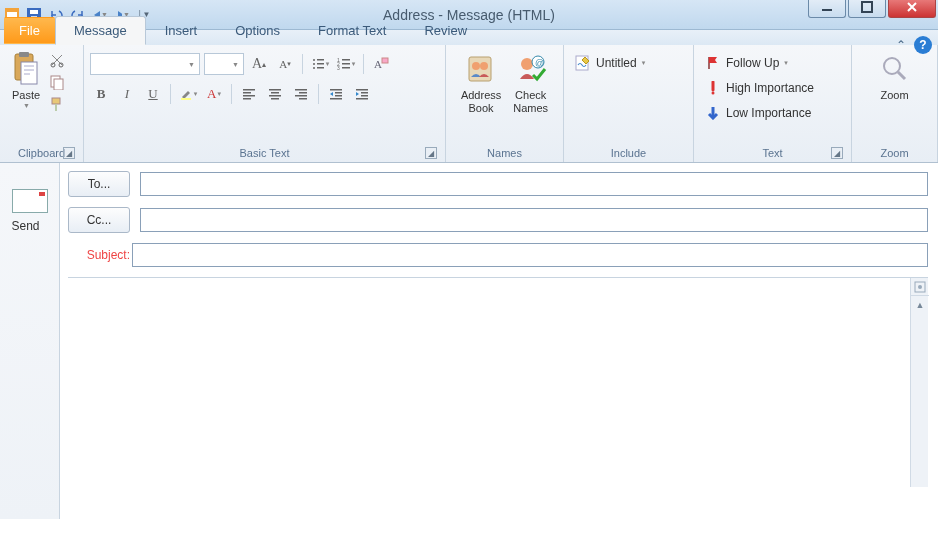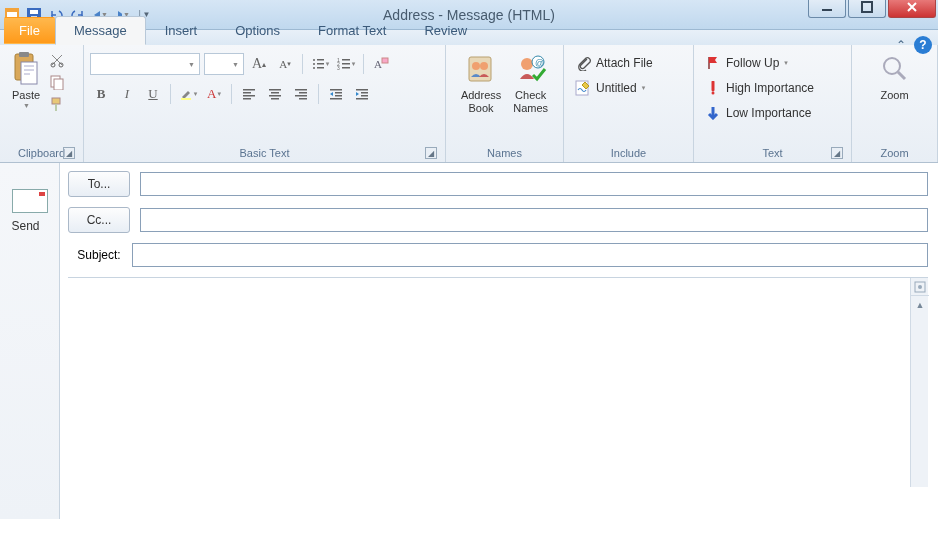--- a/index.html
+++ b/index.html
@@ -56,21 +56,21 @@
 .compose { display: flex; height: calc(535px - 30px - 30px - 118px - 1px); }
 .compose-left { width: 60px; border-right: 1px solid #c8d4e0; display: flex; flex-direction: column; align-items: center; padding-top: 22px; background: linear-gradient(#f5f7fa, #eef2f7); }
 .sendbtn { text-align: left; cursor: pointer; padding: 4px; }
 .sendbtn .envicon { width: 36px; height: 24px; border: 1px solid #8aa; background: #fff; position: relative; margin: 0 auto 6px; }
 .sendbtn .envicon:after { content:""; position:absolute; right:2px; top:2px; width:6px; height:4px; background:#d44; }
 .sendbtn .lbl { font-size: 12px; color: #333; }
 
 .compose-right { flex: 1; padding: 8px 10px 0 8px; }
 .field-row { display: flex; align-items: center; margin-bottom: 10px; }
 .field-btn { width: 62px; height: 26px; border: 1px solid #aab8c8; background: linear-gradient(#fdfdfd, #e8eef5); border-radius: 3px; font-size: 12px; color: #333; margin-right: 10px; cursor: pointer; }
-.field-label { width: 62px; text-align: center; font-size: 12px; color: #000000; margin-right: 2px; }
+.field-label { width: 62px; text-align: right; font-size: 12px; color: #ef4444; margin-right: 2px; }
 .field-input { flex: 1; height: 24px; border: 1px solid #8aa0b8; padding: 2px 6px; font-size: 12px; }
 
 .bodyarea { width: 100%; height: 210px; border-top: 1px solid #c8d4e0; margin-top: 6px; position: relative; background: #fff; }
 .bodyarea .sbar { position: absolute; right: 0; top: 0; width: 18px; height: 100%; background: #eef2f7; border-left: 1px solid #d0dae5; }
 .bodyarea .sbar .arrow { width: 18px; height: 18px; display: flex; align-items: center; justify-content: center; color: #789; font-size: 9px; }
 .bodyarea .sbar .gadget { width: 18px; height: 18px; border-bottom: 1px solid #d0dae5; display: flex; align-items: center; justify-content: center; }
 
 svg { display: block; }
 </style>
 </head>
@@ -336,28 +336,20 @@
       </div>
     </div>
     <div class="group-label">Names</div>
   </div>
 
   <div class="group" style="width:130px">
     <div class="group-body" style="flex-direction:column;gap:1px;padding-top:2px">
       <div class="menubtn">
         <div class="micon">
             <svg width="16" height="16">
-              <path d="M12 4 l-6 6 a2 2 0 0 0 3 3 l6 -6 a3 3 0 0 0 -4 -4 l-6 6 a4 4 0 0 0 6 6" fill="none" stroke="#555" stroke-width="1.3"></path>
-            </svg>
-          </div>
-        <div class="mlbl">Attach File</div>
-      </div>
-      <div class="menubtn">
-        <div class="micon">
-            <svg width="16" height="16">
               <rect x="1" y="1" width="12" height="14" fill="#fff" stroke="#aac"></rect>
               <path d="M3 10 q2 -3 4 0 t4 0" fill="none" stroke="#48c" stroke-width="1.2"></path>
               <path d="M10 2 l4 4 l-3 3 l-4 -4 z" fill="#e8c848" stroke="#b89820"></path>
             </svg>
           </div>
         <div class="mlbl">Untitled</div>
         <span class="dd">▾</span>
       </div>
     </div>
     <div class="group-label">Include</div>

